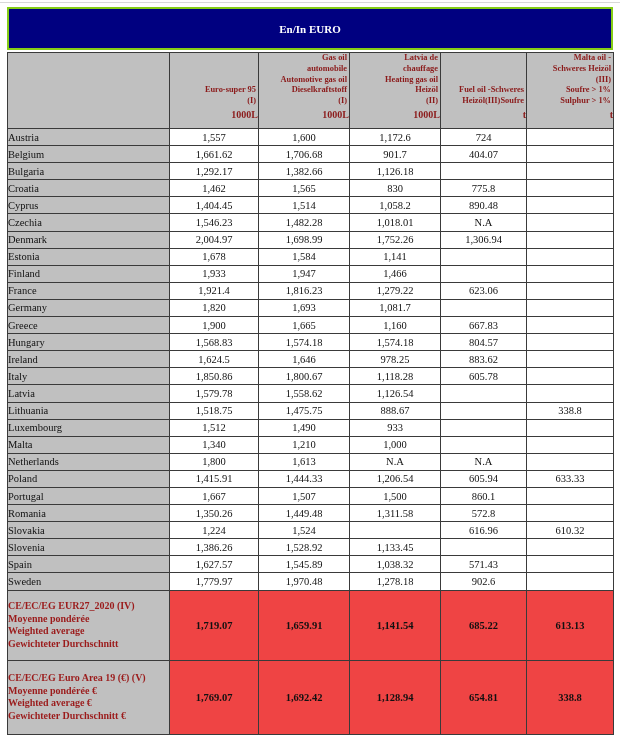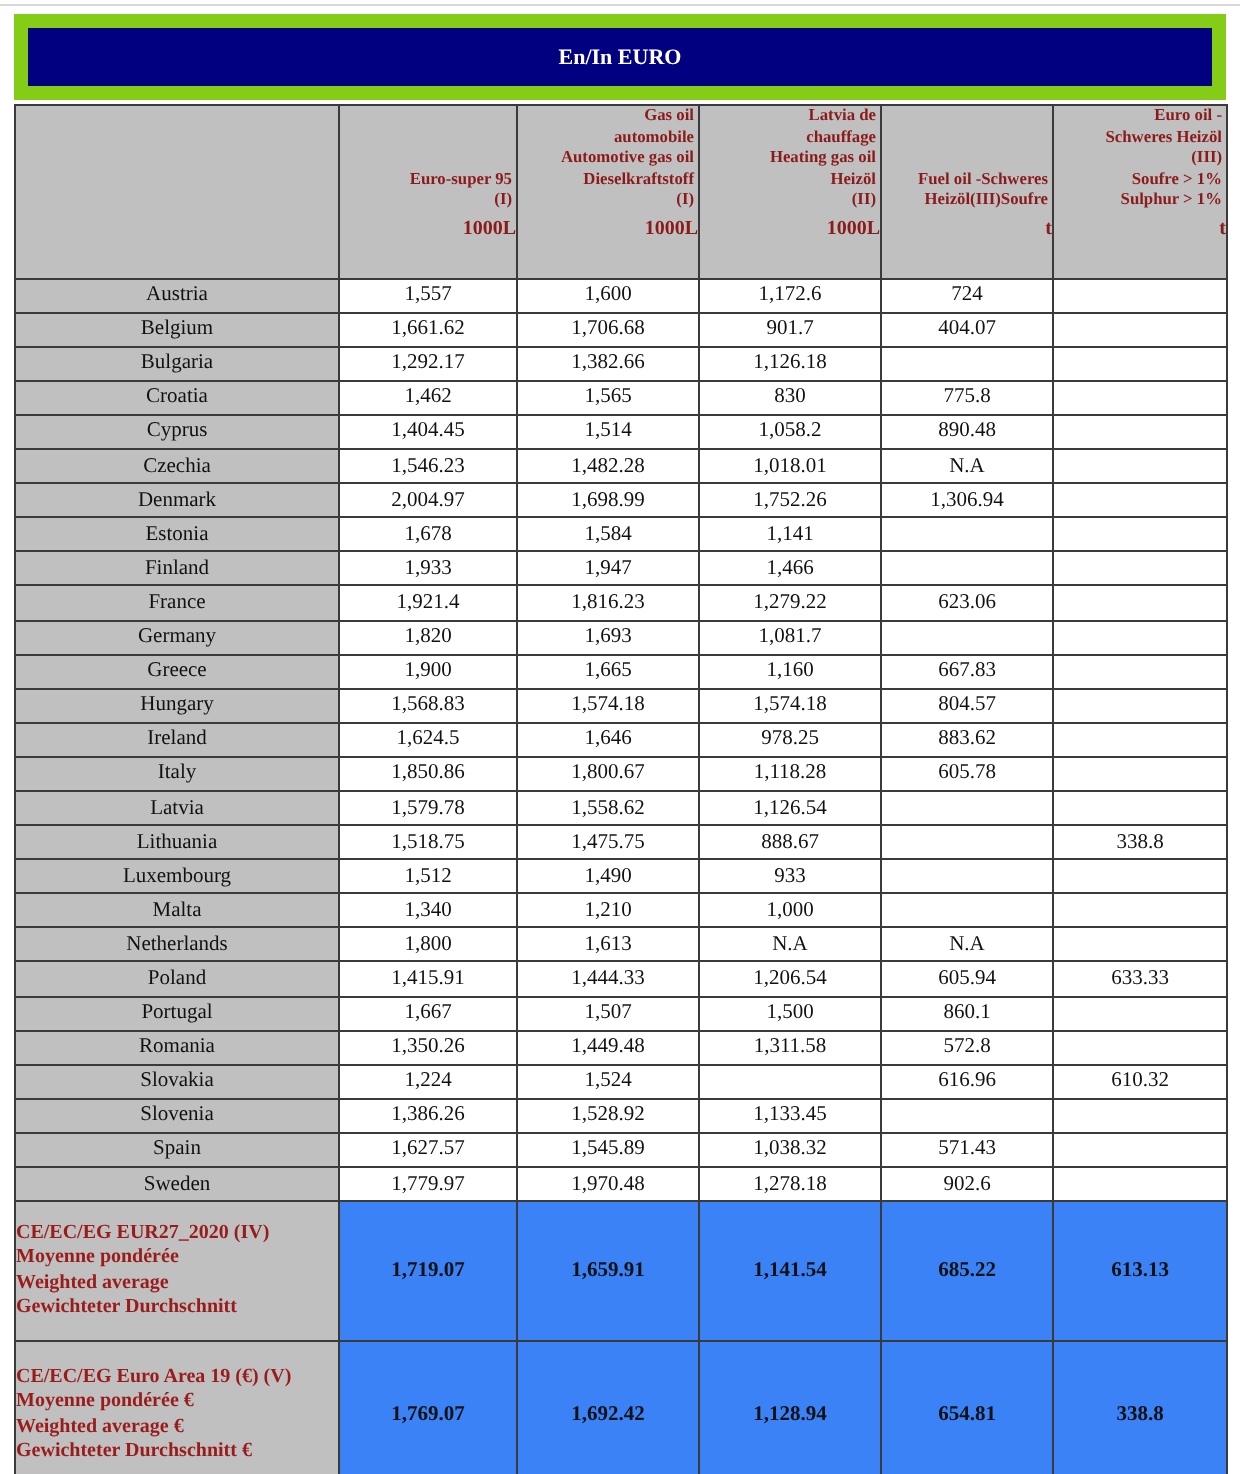--- a/index.html
+++ b/index.html
@@ -1,32 +1,32 @@
 <!DOCTYPE html>
 <html><head>
 <meta charset="utf-8">
 <style>
   html, body { margin:0; padding:0; background:#ffffff; }
   body { width:620px; height:737px; position:relative; overflow:hidden; font-family:"Liberation Serif", "DejaVu Serif", serif; }
   .topline { position:absolute; left:0; top:2px; width:620px; height:1px; background:#d8d8d8; }
-  .title-bar { position:absolute; left:7px; top:7px; width:606px; height:43px; background:#000080; border:7px solid #84cc16; box-sizing:border-box; color:#ffffff; font-weight:bold; font-size:11px; display:flex; align-items:center; justify-content:center; }
+  .title-bar { position:absolute; left:7px; top:7px; width:606px; height:43px; background:#000080; border:2px solid #84cc16; box-sizing:border-box; color:#ffffff; font-weight:bold; font-size:11px; display:flex; align-items:center; justify-content:center; }
   table.fuel { position:absolute; left:7px; top:52px; border-collapse:collapse; table-layout:fixed; width:606px; font-size:10.5px; }
   table.fuel td, table.fuel th { border:1px solid #3a3a3a; padding:0; }
   th { background:#c0c0c0; color:#8b1a1a; font-weight:bold; font-size:8.4px; line-height:10.6px; vertical-align:bottom; text-align:right; }
   th .hname { display:block; padding:0 2px; }
-  th .unit { display:block; font-size:10px; padding:4px 0 18px 0; }
+  th .unit { display:block; font-size:10px; padding:4px 0 7px 0; }
   th.blank { background:#c0c0c0; }
   tr.hdr { height:76px; }
   tr.row { height:17.1px; }
-  td.country { background:#c0c0c0; color:#111; text-align:center; padding-left:2px; font-size:10.5px; white-space:nowrap; }
+  td.country { background:#c0c0c0; color:#111; text-align:left; padding-left:2px; font-size:10.5px; white-space:nowrap; }
   td.val { background:#ffffff; color:#111; text-align:center; font-size:10.5px; }
   tr.sum { height:70px; }
   tr.sum2 { height:74px; }
   td.sumlabel { background:#c0c0c0; color:#9b1b1b; font-weight:bold; font-size:10px; line-height:12.5px; padding-left:2px; text-align:left; white-space:nowrap; }
-  td.sumval { background:#3b82f6; color:#111; font-weight:bold; text-align:center; font-size:10.5px; }
+  td.sumval { background:#ef4444; color:#111; font-weight:bold; text-align:center; font-size:10.5px; }
 </style>
 </head>
 <body>
 
 <div class="topline"></div>
 <div class="title-bar">
   <span>En/In EURO</span>
 </div>
 
 <table class="fuel">
@@ -61,21 +61,21 @@
           <span class="hname">Heizöl</span>
           <span class="hname">(II)</span>
           <span class="unit">1000L</span>
         </th>
         <th>
           <span class="hname">Fuel oil -Schweres</span>
           <span class="hname">Heizöl(III)Soufre</span>
           <span class="unit">t</span>
         </th>
         <th>
-          <span class="hname">Euro oil -</span>
+          <span class="hname">Malta oil -</span>
           <span class="hname">Schweres Heizöl</span>
           <span class="hname">(III)</span>
           <span class="hname">Soufre &gt; 1%</span>
           <span class="hname">Sulphur &gt; 1%</span>
           <span class="unit">t</span>
         </th>
       </tr>
   </thead>
   <tbody id="tbody">
       <tr class="row">

